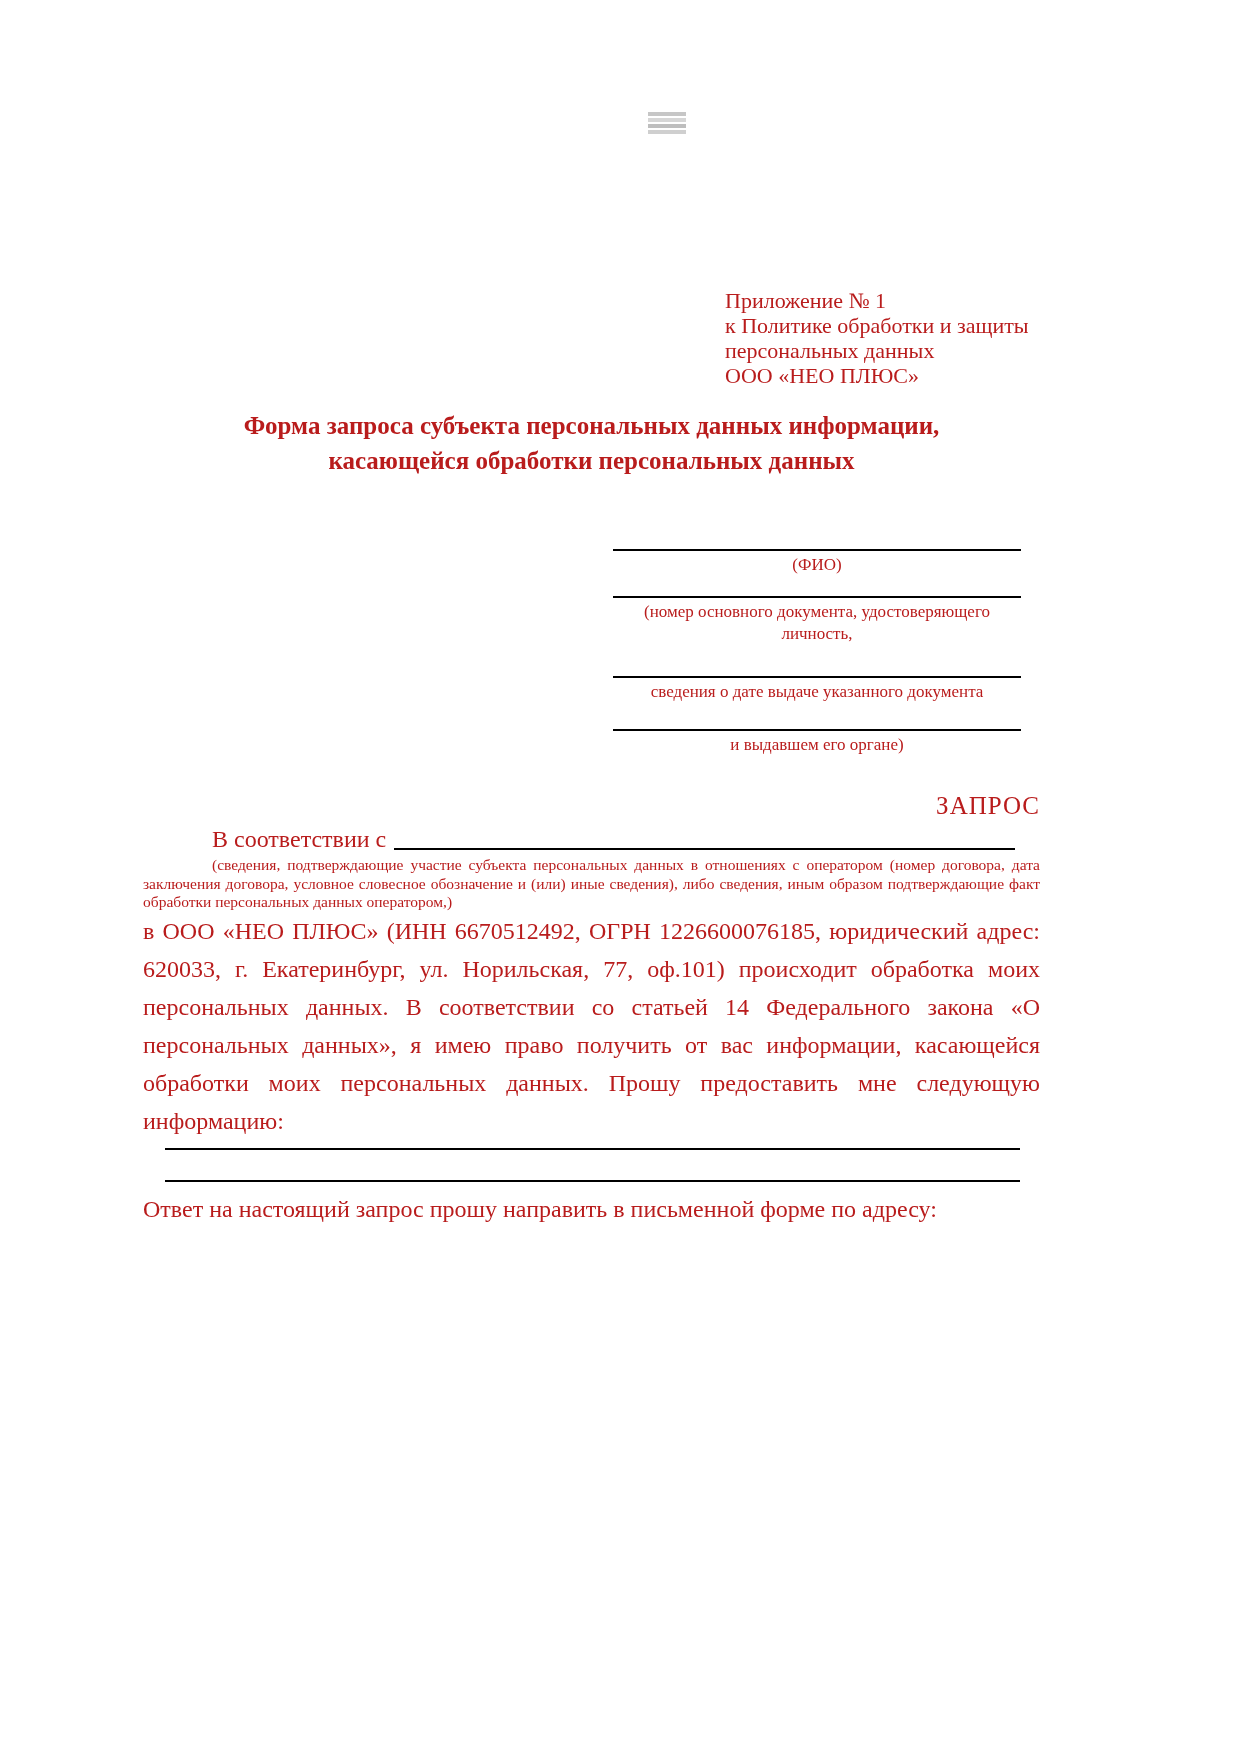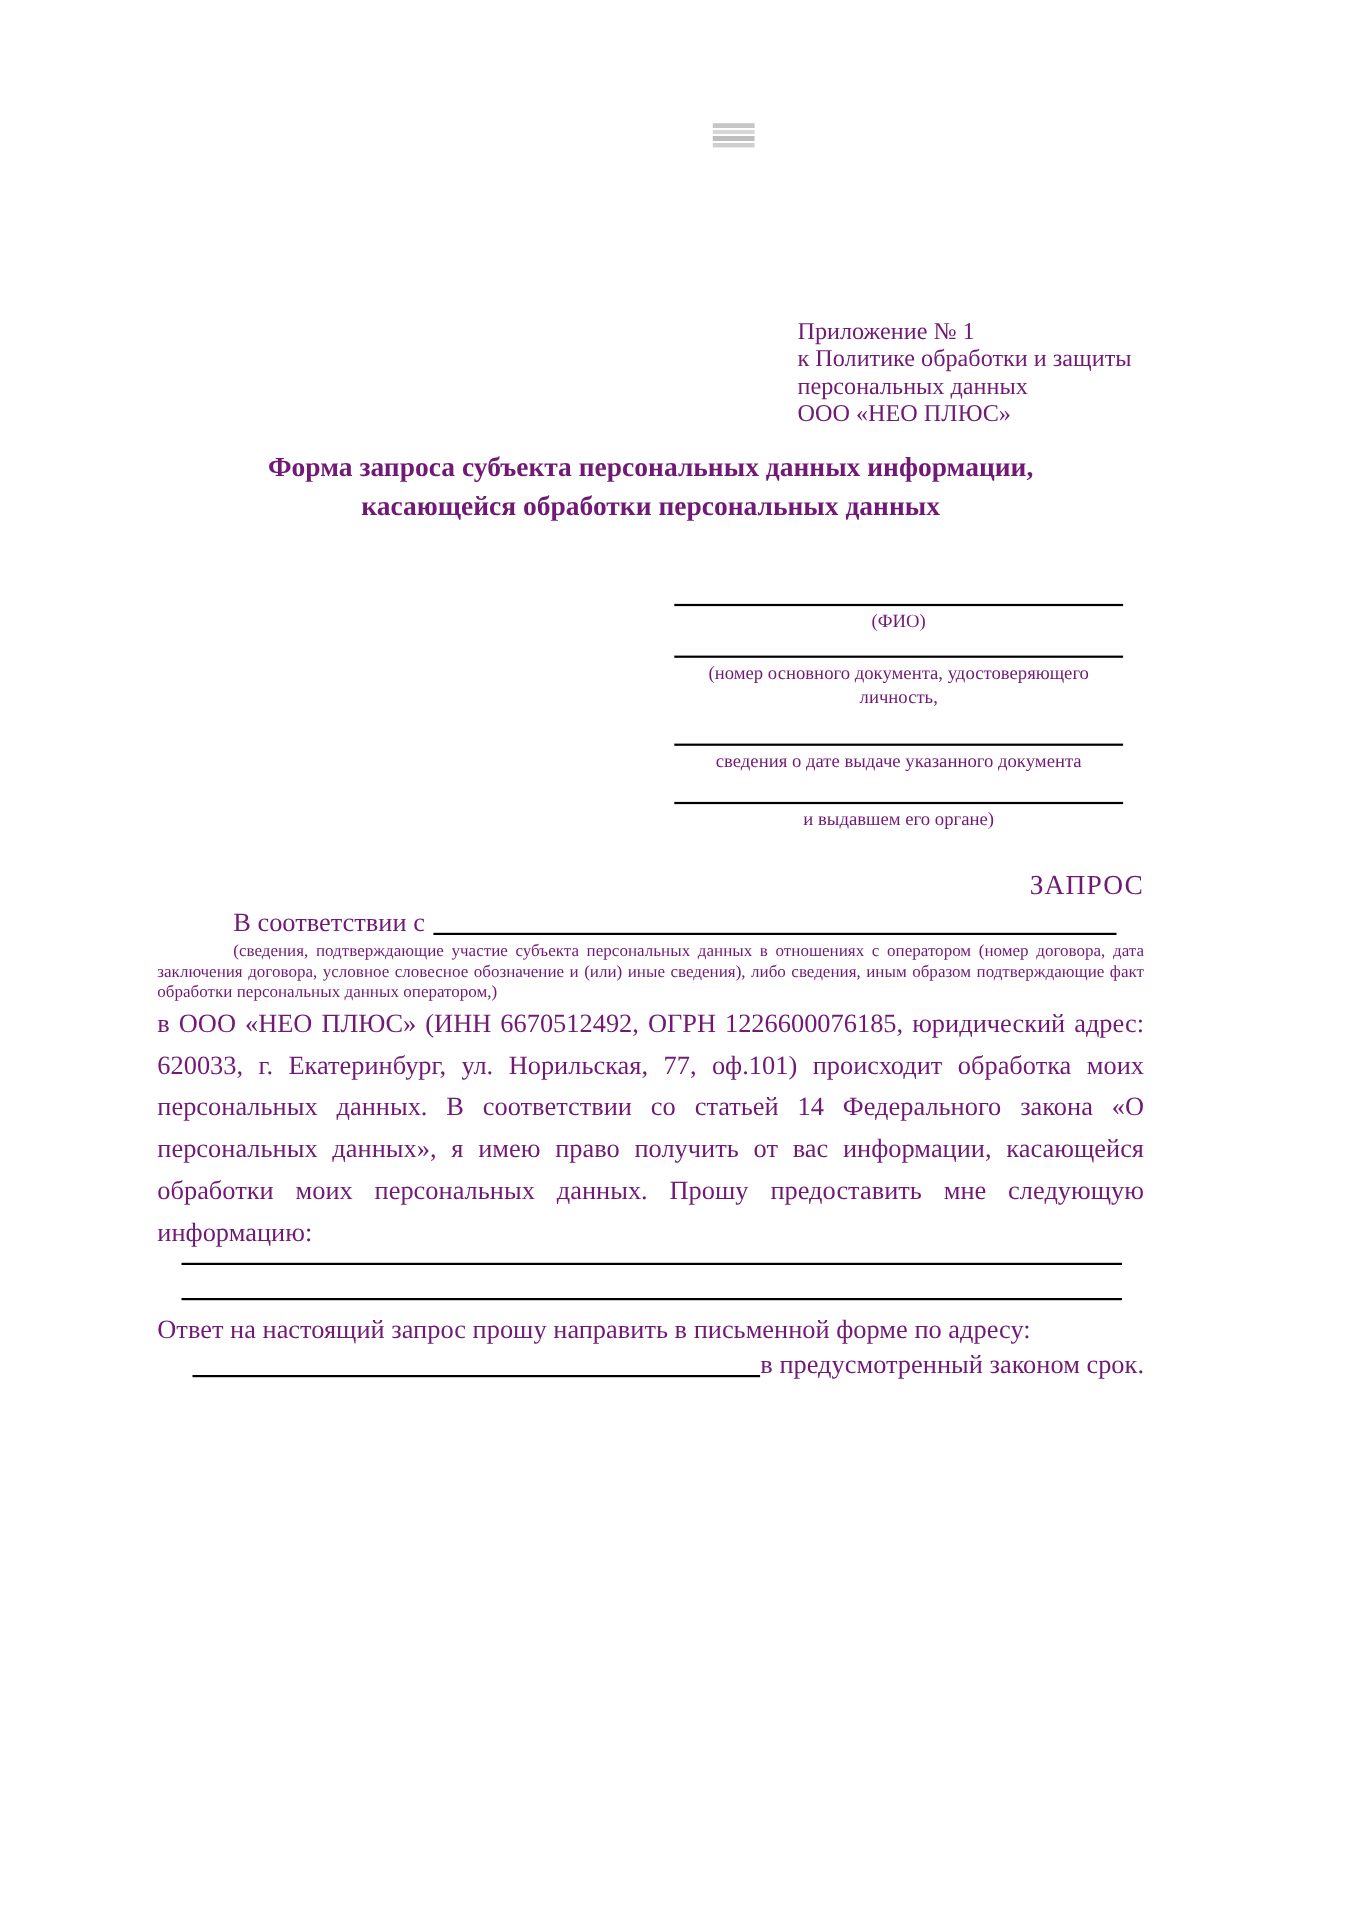--- a/index.html
+++ b/index.html
@@ -1,20 +1,20 @@
 <!DOCTYPE html>
 <html><head>
 <meta charset="utf-8">
 <style>
   * { margin:0; padding:0; box-sizing:border-box; }
   html,body { background:#ffffff; }
   .page {
     position:relative;
     width:1242px; height:1355px;
-    background:#ffffff; color:#701a75;
+    background:#ffffff; color:#b91c1c;
     font-family:"Liberation Serif","DejaVu Serif",serif;
     overflow:hidden;
   }
   .content { padding:112px 202px 0 143px; }
 
   
   .logo-mark {
     width:38px; height:22px; margin-left:505px;
     background:
       linear-gradient(180deg,
@@ -111,23 +111,19 @@
 
     <div class="footnote">(сведения, подтверждающие участие субъекта персональных данных в отношениях с оператором (номер договора, дата заключения договора, условное словесное обозначение и (или) иные сведения), либо сведения, иным образом подтверждающие факт обработки персональных данных оператором,)</div>
 
     <div class="body-par">в ООО «НЕО ПЛЮС» (ИНН 6670512492, ОГРН 1226600076185, юридический адрес: 620033, г. Екатеринбург, ул. Норильская, 77, оф.101) происходит обработка моих персональных данных. В соответствии со статьей 14 Федерального закона «О персональных данных», я имею право получить от вас информации, касающейся обработки моих персональных данных. Прошу предоставить мне следующую информацию:</div>
 
     <div class="blank-line a"></div>
     <div class="blank-line b"></div>
 
     <div class="reply-1">Ответ на настоящий запрос прошу направить в письменной форме по адресу:</div>
 
-    <div class="reply-2">
-      <span class="fill"></span>
-      <span class="suffix">в предусмотренный законом срок.</span>
-    </div>
 
     <div class="bottom-row">
       <div class="date-group">«___» ________20_г.</div>
     </div>
 
   </div>
 </div>
 
 </body></html>

